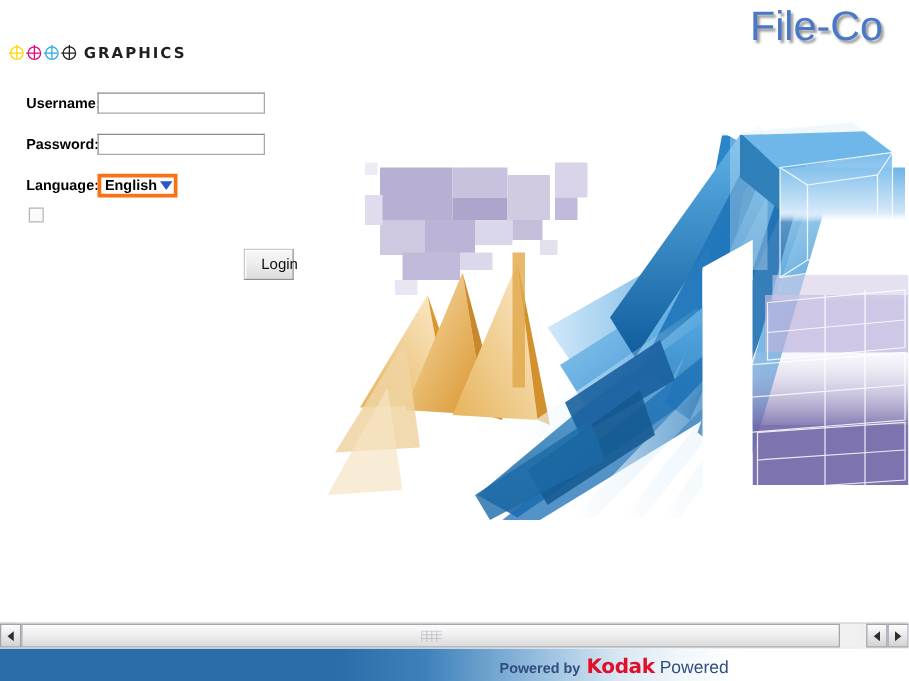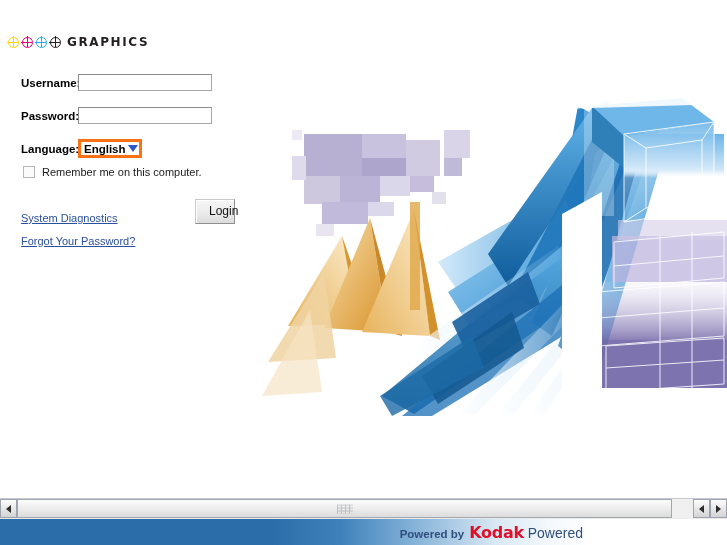--- a/index.html
+++ b/index.html
@@ -364,20 +364,21 @@
     <div id="logo">
       <div id="logo-sub">
         <span class="reg-mark" style="color:#ffd400;border-color:#ffd400;"></span>
         <span class="reg-mark" style="color:#e6007e;border-color:#e6007e;"></span>
         <span class="reg-mark" style="color:#2aace2;border-color:#2aace2;"></span>
         <span class="reg-mark" style="color:#231f20;border-color:#231f20;"></span>
         <span id="logo-sub-text">GRAPHICS</span>
       </div>
     </div>
 
+    <div id="product-title">File-Co</div>
 
     <div id="login-form">
 
       <div class="form-row">
         <div class="form-label">Username:</div>
         <input class="text-input" type="text" value="" style="">
       </div>
 
       <div class="form-row">
         <div class="form-label">Password:</div>
@@ -389,27 +390,22 @@
         <div id="language-select">
           <span id="language-value">English</span>
           <span id="language-arrow"></span>
         </div>
       </div>
 
     </div>
 
     <div id="remember-row">
       <span id="remember-checkbox"></span>
-      <span id="remember-label">Remember me on this computer.</span>
-    </div>
-
-    <div id="links">
-      <a class="app-link" href="#">System Diagnostics</a>
-      <a class="app-link" href="#">Forgot Your Password?</a>
-    </div>
+    </div>
+
 
     <div id="login-button">Login</div>
 
     <div id="hero-art">
       <svg width="465" height="320" viewBox="0 0 465 320" xmlns="http://www.w3.org/2000/svg">
         <defs>
           <linearGradient id="gBlueA" x1="0" y1="0" x2="1" y2="1">
             <stop offset="0" stop-color="#9fd2f2"></stop>
             <stop offset="1" stop-color="#2f8cd0"></stop>
           </linearGradient>

